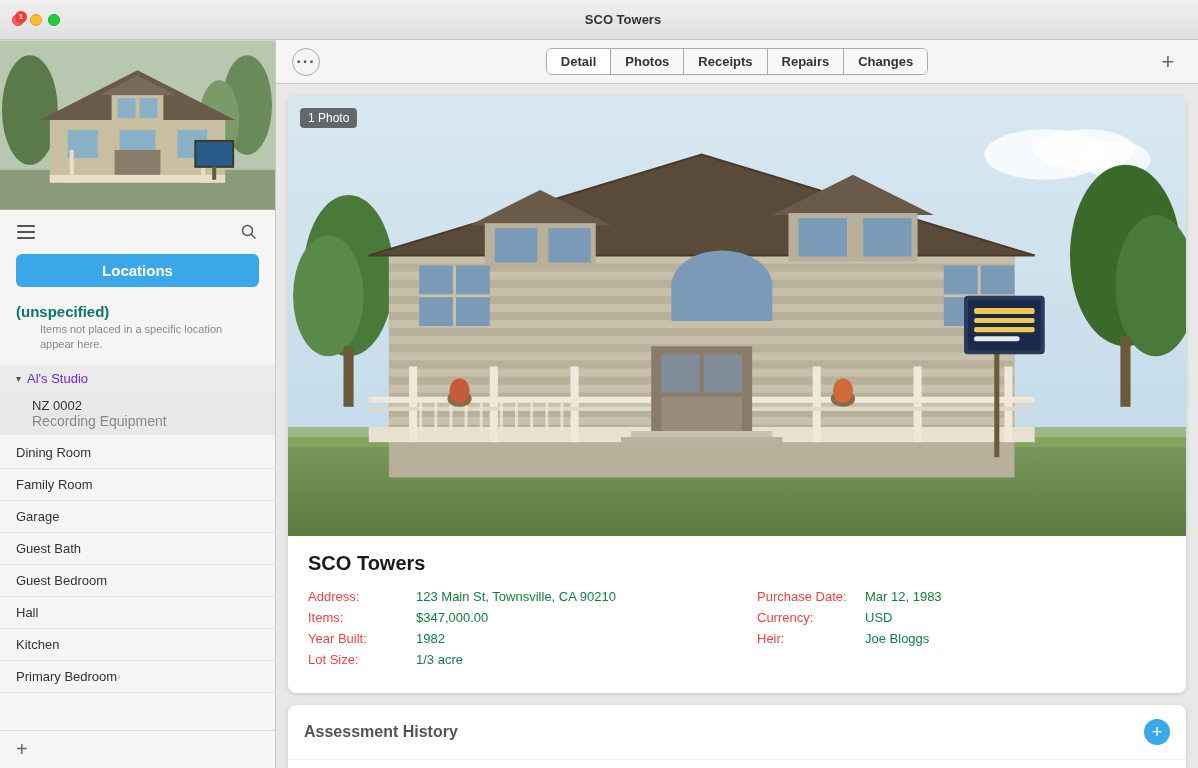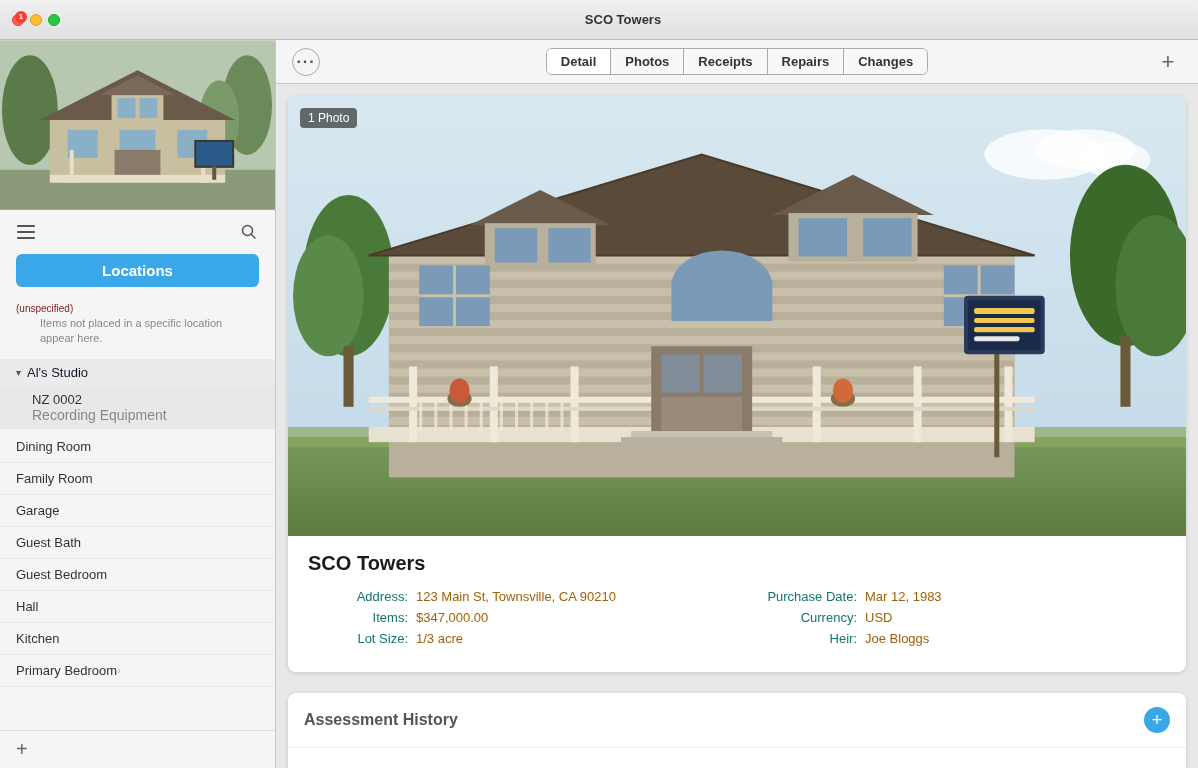--- a/index.html
+++ b/index.html
@@ -135,23 +135,23 @@
       flex: 1;
       overflow-y: auto;
       padding-bottom: 8px;
     }
 
     .unspecified-section {
       padding: 8px 16px 12px;
       cursor: pointer;
     }
     .unspecified-title {
-      font-size: 10px;
-      font-weight: 400;
-      color: #7f1d1d;
+      font-size: 15px;
+      font-weight: 700;
+      color: #0f766e;
     }
     .unspecified-desc {
       font-size: 11px;
       color: #888;
       line-height: 1.4;
       margin-top: 2px;
       margin-left: 24px;
     }
 
     .location-group {
@@ -165,21 +165,21 @@
       background: #ebebeb;
     }
     .location-group-header .chevron {
       margin-right: 6px;
       font-size: 10px;
       color: #555;
     }
     .location-group-header .group-name {
       font-size: 13px;
       font-weight: 500;
-      color: #0f172a;
+      color: #6d28d9;
     }
 
     .location-subitem {
       padding: 6px 16px 6px 32px;
       cursor: pointer;
       background: #e8e8e8;
     }
     .location-subitem-name {
       font-size: 13px;
       color: #333;
@@ -287,21 +287,21 @@
       overflow-y: auto;
       padding: 12px;
     }
 
     
     .property-card {
       background: white;
       border-radius: 8px;
       overflow: hidden;
       box-shadow: 0 1px 4px rgba(0,0,0,0.15);
-      margin-bottom: 21px;
+      margin-bottom: 12px;
     }
 
     .property-photo {
       width: 100%;
       height: 440px;
       position: relative;
       overflow: hidden;
     }
 
     .photo-badge {
@@ -331,27 +331,26 @@
     }
     .detail-col {
       flex: 1;
     }
     .detail-row {
       display: flex;
       margin-bottom: 6px;
       font-size: 13px;
     }
     .detail-label {
-      color: #0f766e;
+      color: #ef4444;
       min-width: 100px;
-      text-align: right;
       margin-right: 8px;
     }
     .detail-value {
-      color: #a16207;
+      color: #15803d;
       font-weight: 500;
     }
 
     .assessment-section {
       background: white;
       border-radius: 8px;
       box-shadow: 0 1px 4px rgba(0,0,0,0.15);
       overflow: hidden;
     }
     .assessment-header {
@@ -649,20 +648,24 @@
           <div class="property-name">SCO Towers</div>
           <div class="property-details">
             <div class="detail-col">
               <div class="detail-row">
                 <span class="detail-label">Address:</span>
                 <span class="detail-value">123 Main St, Townsville, CA 90210</span>
               </div>
               <div class="detail-row">
                 <span class="detail-label">Items:</span>
                 <span class="detail-value">$347,000.00</span>
+              </div>
+              <div class="detail-row">
+                <span class="detail-label">Year Built:</span>
+                <span class="detail-value">1982</span>
               </div>
               <div class="detail-row">
                 <span class="detail-label">Lot Size:</span>
                 <span class="detail-value">1/3 acre</span>
               </div>
             </div>
             <div class="detail-col">
               <div class="detail-row">
                 <span class="detail-label">Purchase Date:</span>
                 <span class="detail-value">Mar 12, 1983</span>

